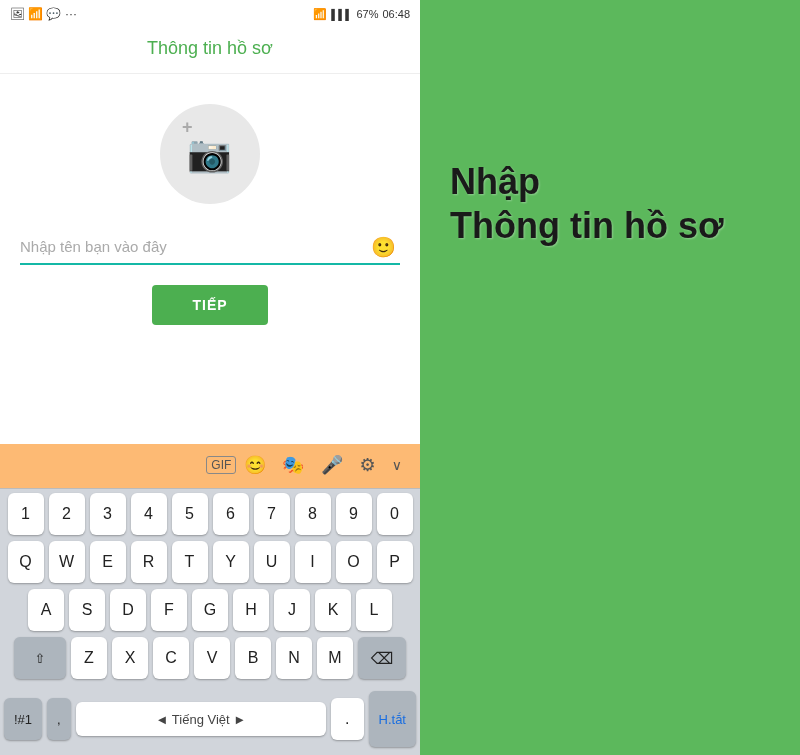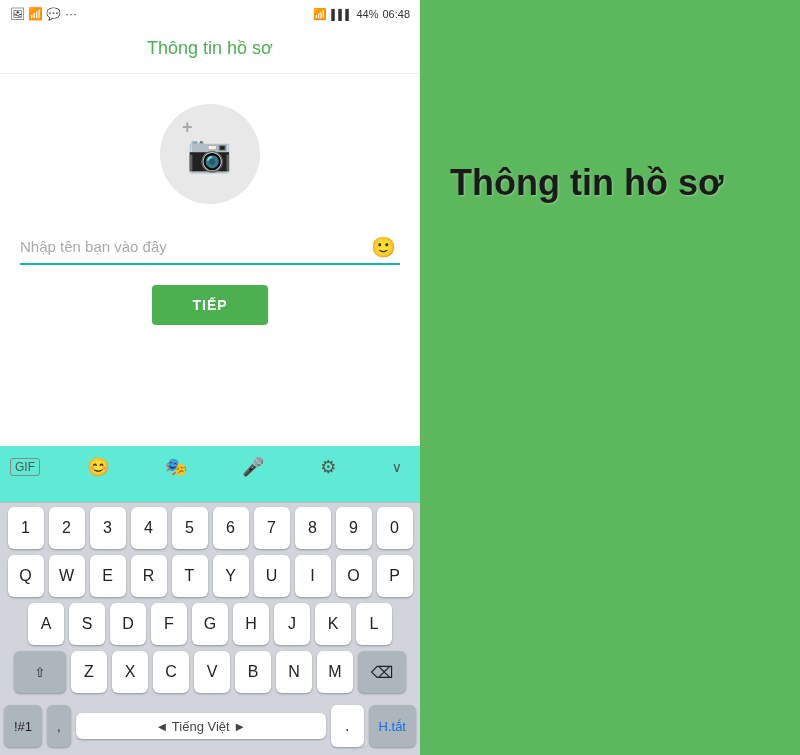--- a/index.html
+++ b/index.html
@@ -143,25 +143,25 @@
 
     
     .keyboard {
       background: #d1d5db;
       position: absolute;
       bottom: 0;
       left: 0;
       right: 0;
     }
     .keyboard-toolbar {
-      background: #5eead4;
-      display: flex;
-      align-items: center;
-      justify-content: space-between;
-      padding: 8px 10px 22px;
+      background: #fdba74;
+      display: flex;
+      align-items: center;
+      justify-content: flex-end;
+      padding: 8px 10px 10px;
       border-bottom: 1px solid #bbb;
     }
     .toolbar-btn {
       background: none;
       border: none;
       font-size: 18px;
       color: #555;
       cursor: pointer;
       padding: 2px 8px;
     }
@@ -226,21 +226,21 @@
       font-size: 13px;
       color: #222;
       cursor: pointer;
       box-shadow: 0 1px 2px rgba(0,0,0,0.3);
       user-select: none;
       padding: 0 10px;
     }
     .kb-bottom-space {
       background: #fff;
       border-radius: 6px;
-      height: 26px;
+      height: 34px;
       flex: 1;
       display: flex;
       align-items: center;
       justify-content: center;
       font-size: 13px;
       color: #444;
       cursor: pointer;
       box-shadow: 0 1px 2px rgba(0,0,0,0.3);
     }
     .kb-bottom-period {
@@ -252,21 +252,21 @@
       align-items: center;
       justify-content: center;
       font-size: 16px;
       color: #222;
       cursor: pointer;
       box-shadow: 0 1px 2px rgba(0,0,0,0.3);
     }
     .kb-htат {
       background: #adb5bd;
       border-radius: 6px;
-      height: 42px;
+      height: 56px;
       padding: 0 10px;
       display: flex;
       align-items: center;
       justify-content: center;
       font-size: 13px;
       color: #1a6ee0;
       cursor: pointer;
       box-shadow: 0 1px 2px rgba(0,0,0,0.3);
     }
 
@@ -299,21 +299,21 @@
 
 <div class="phone-frame">
 
   <div class="status-bar">
     <div class="status-left">
       <span style="font-size:12px;">🖼 📶 💬 ···</span>
     </div>
     <div class="status-right">
       <span>📶</span>
       <span style="font-size:10px;">▌▌▌</span>
-      <span>44%</span>
+      <span>67%</span>
       <span>06:48</span>
     </div>
   </div>
 
   <div class="app-header">
     <span class="app-title">Thông tin hồ sơ</span>
   </div>
 
   <div class="profile-section">
     <div class="avatar-circle">
@@ -398,14 +398,15 @@
       <div class="kb-bottom-key">,</div>
       <div class="kb-bottom-space">◄ Tiếng Việt ►</div>
       <div class="kb-bottom-period">.</div>
       <div class="kb-htат">H.tắt</div>
     </div>
   </div>
 
 </div>
 
 <div class="right-label">
+  <span class="label-nhap">Nhập</span>
   <span class="label-thong">Thông tin hồ sơ</span>
 </div>
 
 </body></html>

